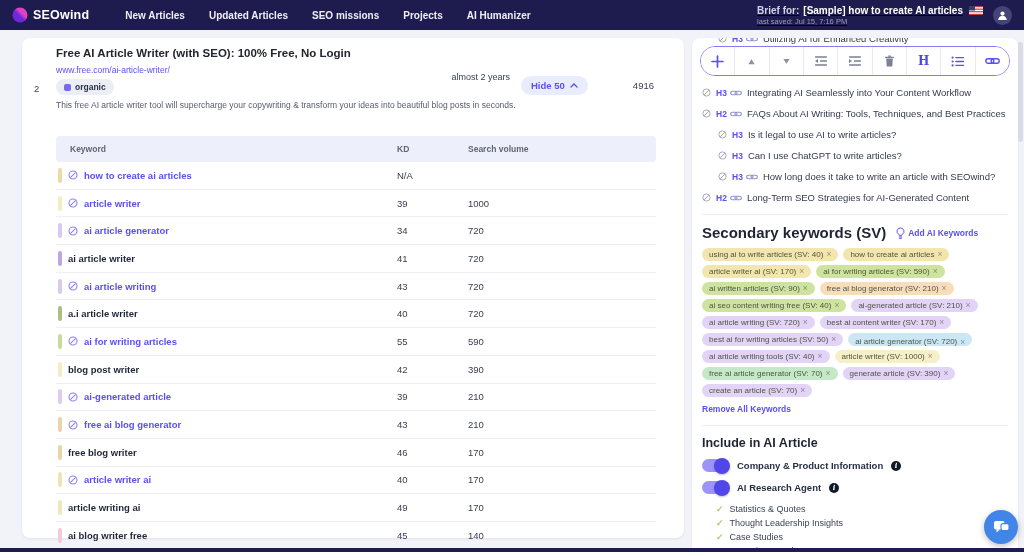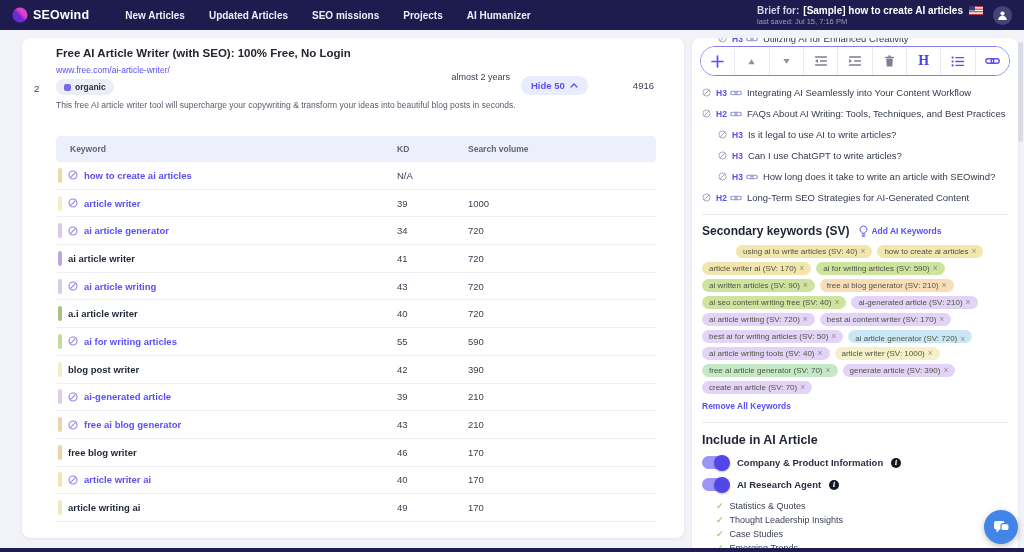--- a/index.html
+++ b/index.html
@@ -4,21 +4,21 @@
 <style>
   html,body{margin:0;padding:0;background:#e6e7ee;}
   #app{position:relative;width:1024px;height:552px;background:#f2f3f8;overflow:hidden;
        font-family:"Liberation Sans",sans-serif;-webkit-font-smoothing:antialiased;}
   
   .navbar{position:absolute;top:0;left:0;right:0;height:30px;background:#1e1c4f;display:flex;align-items:center;padding:0 12px;box-sizing:border-box;z-index:5;}
   .logo-wrap{display:flex;align-items:center;gap:5px;margin-right:36px;cursor:pointer;}
   .brand{color:#fff;font-weight:700;font-size:12.5px;letter-spacing:.2px;}
   .main-nav{display:flex;gap:24px;}
   .nav-item{color:#edeef8;font-size:10px;font-weight:700;text-decoration:none;cursor:pointer;}
-  .nav-right{margin-left:auto;display:flex;align-items:center;gap:10px;}
+  .nav-right{margin-left:auto;display:flex;align-items:center;gap:10px;text-decoration:underline;}
   .brief{text-align:left;}
   .brief-line{display:flex;align-items:center;gap:4px;}
   .brief-label{color:#cfd2ea;font-size:10px;font-weight:600;}
   .brief-title{color:#fff;font-size:10px;font-weight:700;}
   .flag{display:inline-flex;margin-left:2px;}
   .last-saved{color:#9b9ec0;font-size:7.5px;margin-top:1px;}
   .avatar{width:19px;height:19px;border-radius:50%;background:#454476;display:flex;align-items:center;justify-content:center;border:none;cursor:pointer;padding:0;}
   
   .card{position:absolute;left:22px;top:38px;width:662px;height:500px;background:#fff;border-radius:8px;box-shadow:0 1px 3px rgba(25,26,78,.07);}
   .rank{position:absolute;left:12px;top:45px;font-size:9.5px;color:#39404f;}
@@ -54,21 +54,21 @@
   .h-glyph{font-family:"DejaVu Serif",serif;font-weight:700;font-size:12px;color:#4f46e5;}
   .ol-list{position:absolute;top:44px;left:0;right:0;}
   .ol-row{display:flex;align-items:center;gap:5px;height:21px;padding-left:10px;cursor:pointer;}
   .ol-row.ind{padding-left:26px;}
   .tag{color:#5b4ff5;font-weight:700;font-size:8.5px;flex:none;}
   .chain{display:inline-flex;color:#9197cc;margin-left:-2px;flex:none;}
   .ol-text{font-size:9.5px;color:#333a4c;font-weight:500;white-space:nowrap;overflow:hidden;text-overflow:ellipsis;}
   .divider{position:absolute;top:176px;left:10px;right:10px;border:none;border-top:1px solid #e9ebf2;margin:0;}
   .panel-lower{position:absolute;top:186px;left:10px;right:10px;}
   .sec-head{display:flex;align-items:center;gap:10px;}
-  .sec-title{font-size:12px;font-weight:700;color:#1f2433;}
+  .sec-title{font-size:15px;font-weight:700;color:#1f2433;}
   .add-ai{display:inline-flex;align-items:center;gap:3px;font-size:8.5px;font-weight:700;color:#5b4ff5;text-decoration:none;cursor:pointer;}
   .chips{display:flex;flex-wrap:wrap;gap:4px 5px;margin-top:7px;}
   .chip{display:inline-flex;align-items:center;gap:3px;height:13px;padding:0 7px;border-radius:8px;font-size:8px;color:#4f5542;white-space:nowrap;}
   .chip-x{color:rgba(40,45,30,.45);font-size:8.5px;cursor:pointer;line-height:1;}
   .remove-all{display:inline-block;margin-top:7px;font-size:8.5px;font-weight:700;color:#5b4ff5;text-decoration:none;cursor:pointer;}
   .divider2{border:none;border-top:1px solid #e9ebf2;margin:9px 0 0;}
   .include-title{margin:10px 0 0;font-size:12.5px;font-weight:700;color:#1f2433;}
   .toggle-row{display:flex;align-items:center;gap:8px;margin-top:9px;}
   .toggle{width:27px;height:13px;border-radius:7px;background:#9d95f5;position:relative;display:inline-block;cursor:pointer;flex:none;}
   .knob{position:absolute;right:-1px;top:-1.5px;width:16px;height:16px;border-radius:50%;background:#5146e8;box-shadow:0 1px 2px rgba(0,0,0,.25);}
@@ -312,20 +312,29 @@
   </div>
           <div class="kw-row">
     <div class="col-kw">
       <span class="bar" style="background: rgb(241, 231, 189);"></span>
 
       <span class="kw-text">article writing ai</span>
     </div>
     <div class="col-kd">49</div>
     <div class="col-vol">170</div>
   </div>
+          <div class="kw-row">
+    <div class="col-kw">
+      <span class="bar" style="background: rgb(243, 201, 222);"></span>
+
+      <span class="kw-text">ai blog writer free</span>
+    </div>
+    <div class="col-kd">45</div>
+    <div class="col-vol">140</div>
+  </div>
         </div>
     </div>
   </main>
 
   <aside class="panel">
     <div id="ol-clipped" class="ol-clipped">
         <div class="ol-row ind">
     <span class="ban gray">
             <svg width="9" height="9" viewBox="0 0 10 10">
               <circle cx="5" cy="5" r="4" fill="none" stroke="currentColor" stroke-width="1.1"></circle>
@@ -509,21 +518,21 @@
         <span class="sec-title">Secondary keywords (SV)</span>
         <a class="add-ai">
           <svg width="9" height="12" viewBox="0 0 9 12">
               <path d="M4.5 1a3.4 3.4 0 0 1 2 6.2c-.4.3-.6.7-.6 1.1H3.1c0-.4-.2-.8-.6-1.1A3.4 3.4 0 0 1 4.5 1z" fill="none" stroke="#5b4ff5" stroke-width="1"></path>
               <path d="M3.2 10h2.6M3.6 11.3h1.8" stroke="#5b4ff5" stroke-width="1" stroke-linecap="round"></path>
             </svg>
           <span>Add AI Keywords</span>
         </a>
       </div>
       <div id="chips" class="chips">
-          <span class="chip" style="background: rgb(242, 229, 174); margin-left: 34px;">
+          <span class="chip" style="background: rgb(242, 229, 174);">
     <span class="chip-label">using ai to write articles (SV: 40)</span>
     <span class="chip-x">×</span>
   </span>
           <span class="chip" style="background: rgb(242, 229, 174);">
     <span class="chip-label">how to create ai articles</span>
     <span class="chip-x">×</span>
   </span>
           <span class="chip" style="background: rgb(242, 229, 174);">
     <span class="chip-label">article writer ai (SV: 170)</span>
     <span class="chip-x">×</span>

